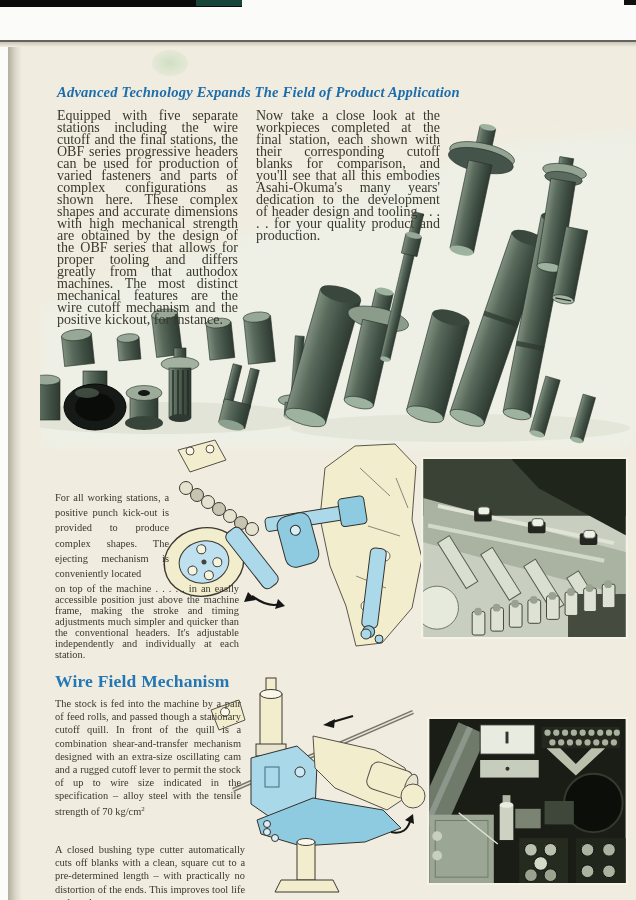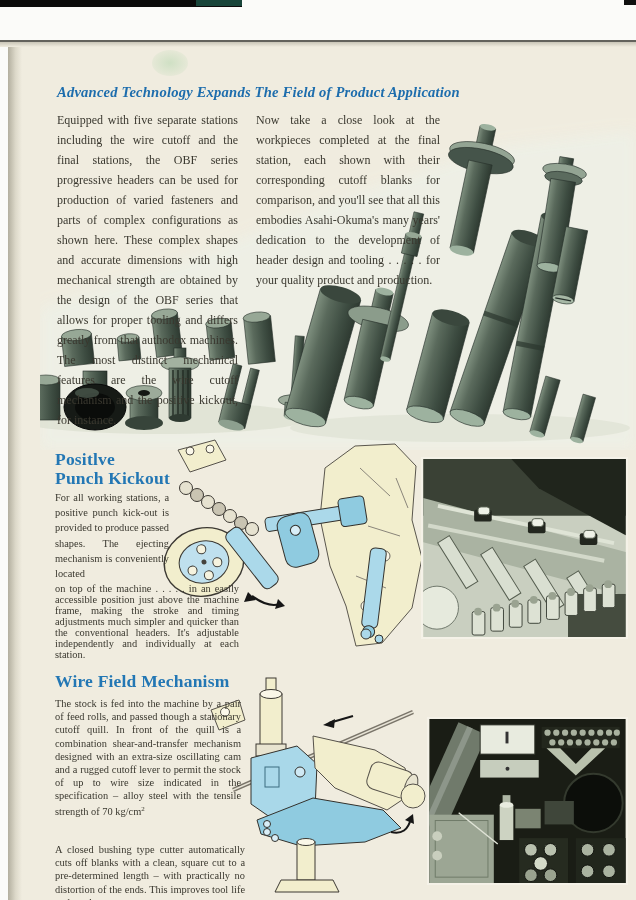--- a/index.html
+++ b/index.html
@@ -14,21 +14,21 @@
       background:linear-gradient(#c9c5b7,#f0ecdf);}
   
   .page{position:absolute;left:8px;top:42px;width:628px;height:858px;background:#f0ecdf;}
   .edge-shadow{position:absolute;left:8px;top:42px;width:14px;height:858px;
       background:linear-gradient(90deg,#b3af9f,#ddd9ca 55%,rgba(240,236,223,0));}
   .smudge{position:absolute;left:152px;top:50px;width:36px;height:26px;border-radius:50%;
       background:radial-gradient(#cfe0c4,rgba(207,224,196,0));}
   
   .title{position:absolute;left:57px;top:84px;width:430px;color:#1d6dad;
       font-size:14.6px;font-weight:bold;font-style:italic;letter-spacing:.2px;z-index:6;}
-  .col{position:absolute;color:#3a382f;font-size:12px;line-height:20px;
+  .col{position:absolute;color:#3a382f;font-size:14px;line-height:12px;
       text-align:justify;z-index:6;}
   .col-left{left:57px;top:110px;width:181px;}
   .col-right{left:240px;top:110px;width:184px;margin-left:16px;}
   .sec-head{position:absolute;color:#2377b4;font-weight:bold;font-size:17.5px;
       line-height:19px;letter-spacing:.2px;z-index:6;}
   .kick-head{left:55px;top:450px;}
   .cut-head{left:55px;top:672px;}
   .body-block{position:absolute;color:#3a382f;font-size:10.4px;text-align:justify;z-index:6;}
   .kick-a{left:55px;top:490px;width:114px;line-height:15.2px;}
   .kick-b{left:55px;top:583px;width:184px;line-height:11px;}
@@ -410,24 +410,20 @@
       <circle cx="184" cy="134" r="6.5" fill="#aab3a0" stroke="#11140e"></circle>
       <circle cx="162" cy="156" r="6.5" fill="#aab3a0" stroke="#11140e"></circle>
       <circle cx="184" cy="156" r="6.5" fill="#aab3a0" stroke="#11140e"></circle>
     </g>
   </svg>
 
   <div class="title">Advanced Technology Expands The Field of Product Application</div>
   <div class="col col-left">Equipped with five separate stations including the wire cutoff and the final stations, the OBF series progressive headers can be used for production of varied fasteners and parts of complex configurations as shown here. These complex shapes and accurate dimensions with high mechanical strength are obtained by the design of the OBF series that allows for proper tooling and differs greatly from that authodox machines. The most distinct mechanical features are the wire cutoff mechanism and the positive kickout, for instance.</div>
   <div class="col col-right">Now take a close look at the workpieces completed at the final station, each shown with their corresponding cutoff blanks for comparison, and you'll see that all this embodies Asahi-Okuma's many years' dedication to the development of header design and tooling . . . . . for your quality product and production.</div>
 
-  <div class="sec-head kick-head">
-    <div>Positlve</div>
-    <div>Punch Kickout</div>
-  </div>
-  <div class="body-block kick-a">For all working stations, a positive punch kick-out is provided to produce passed shapes. The ejecting mechanism is conveniently located</div>
+  <div class="body-block kick-a">For all working stations, a positive punch kick-out is provided to produce complex shapes. The ejecting mechanism is conveniently located</div>
   <div class="body-block kick-b">on top of the machine . . . . . in an easily accessible position just above the machine frame, making the stroke and timing adjustments much simpler and quicker than the conventional headers. It's adjustable independently and individually at each station.</div>
 
   <div class="sec-head cut-head">Wire Field Mechanism</div>
   <div class="body-block cut-p1"><span>The stock is fed into the machine by a pair of feed rolls, and passed though a stationary cutoff quill. In front of the quill is a combination shear-and-transfer mechanism designed with an extra-size oscillating cam and a rugged cutoff lever to permit the stock of up to wire size indicated in the specification – alloy steel with the tensile strength of 70 kg/cm</span><sup>2</sup></div>
   <div class="body-block cut-p2">A closed bushing type cutter automatically cuts off blanks with a clean, square cut to a pre-determined length – with practically no distortion of the ends. This improves tool life and product ac-</div>
 
 </div>
 
 </body></html>

